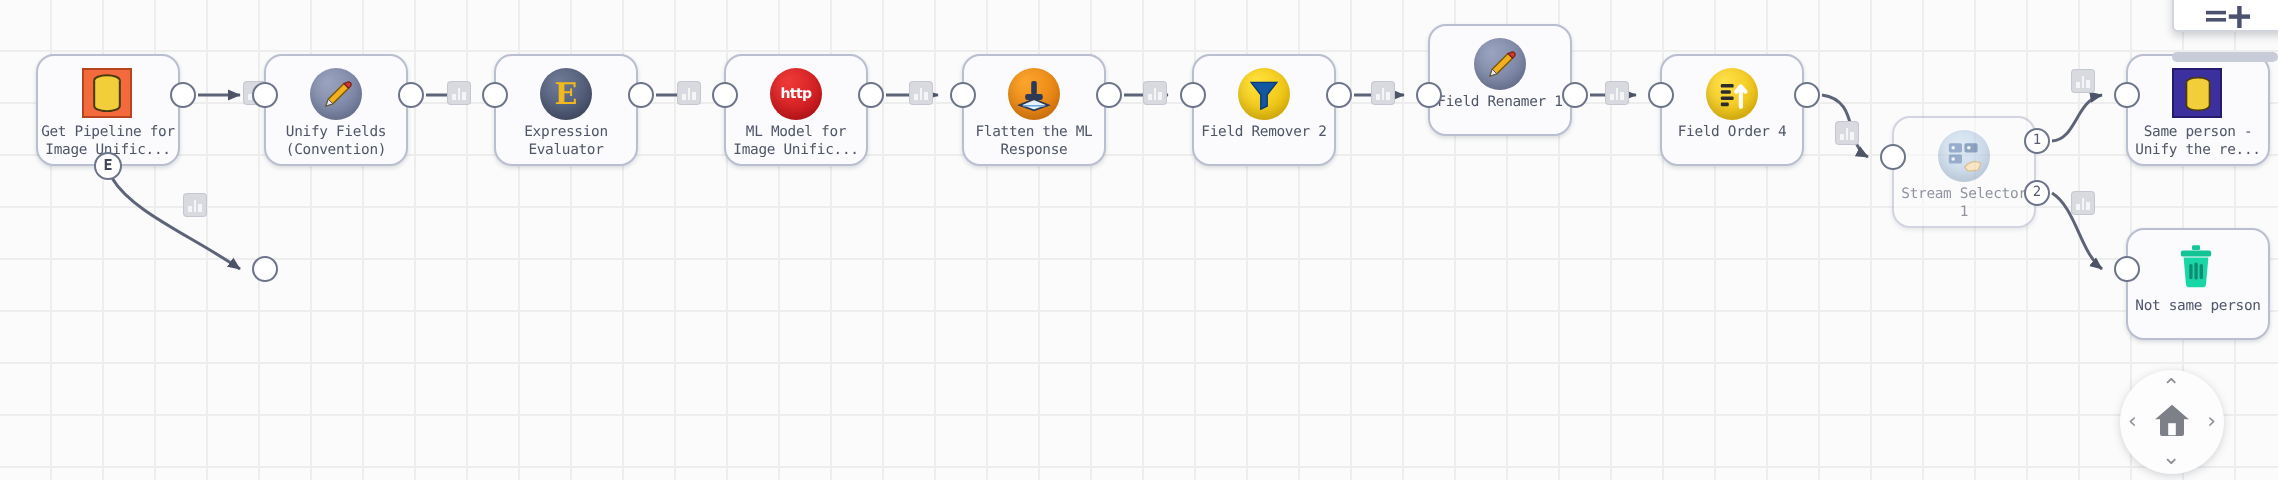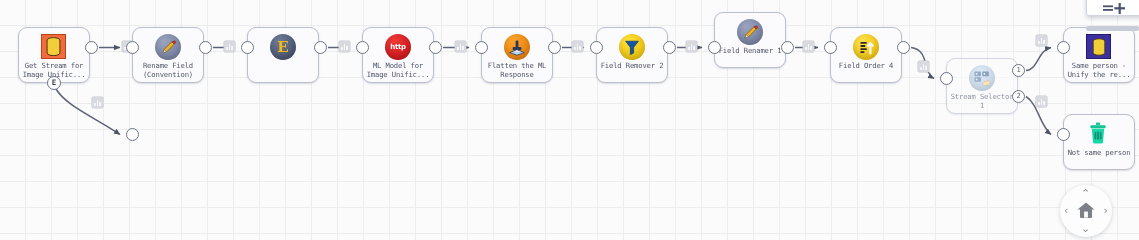--- a/index.html
+++ b/index.html
@@ -283,42 +283,44 @@
     <div class="nd-icon">
       <div class="sq" style="background:#f36a3c;border:1px solid #b8441f">
         <svg width="17" height="19" viewBox="0 0 17 19">
           <ellipse cx="8.5" cy="3.2" rx="6.4" ry="2.6" fill="#f2cf3a" stroke="#4a3a10" stroke-width="1"></ellipse>
           <path d="M2.1,3.2 v4.2 a6.4,2.6 0 0 0 12.8,0 v-4.2" fill="#f2cf3a" stroke="#4a3a10" stroke-width="1"></path>
           <path d="M2.1,7.6 v4.2 a6.4,2.6 0 0 0 12.8,0 v-4.2" fill="#f2cf3a" stroke="#4a3a10" stroke-width="1"></path>
           <path d="M2.1,12 v4 a6.4,2.6 0 0 0 12.8,0 v-4" fill="#f2cf3a" stroke="#4a3a10" stroke-width="1"></path>
         </svg>
       </div>
     </div>
-    <div class="nd-label">Get Stream for
+    <div class="nd-label">Get Pipeline for
 Image Unific...</div>
   </div>
 
   <div class="node" style="left:132px;top:27px">
     <div class="nd-icon">
       <div class="circ" style="background:radial-gradient(circle at 34% 28%,#9aa4bf,#6b7697)">
         <svg width="17" height="17" viewBox="0 0 17 17">
           <path d="M3,14 l1.1-3.4 L12,2.8 l2.3,2.3 L6.4,12.9 z" fill="#f2b01e" stroke="#7c5a06" stroke-width=".7"></path>
           <path d="M12,2.8 l2.3,2.3 l.9-.9 a1.3,1.3 0 0 0 -1.9-1.9 z" fill="#cf3a30" stroke="#7c2018" stroke-width=".6"></path>
           <path d="M3,14 l1.1-3.4 l2.3,2.3 z" fill="#e8e8ee" stroke="#555" stroke-width=".5"></path>
         </svg>
       </div>
     </div>
-    <div class="nd-label">Rename Field
+    <div class="nd-label">Unify Fields
 (Convention)</div>
   </div>
 
   <div class="node" style="left:247px;top:27px">
     <div class="nd-icon">
       <div class="circ" style="background:radial-gradient(circle at 34% 26%,#6f7b96,#3e4862);font-family:'DejaVu Serif',serif;color:#f2b81d;font-size:15px">E</div>
     </div>
+    <div class="nd-label">Expression
+Evaluator</div>
   </div>
 
   <div class="node" style="left:362px;top:27px">
     <div class="nd-icon">
       <div class="circ" style="background:radial-gradient(circle at 36% 26%,#ef3a38,#c00d14);font-size:7px;letter-spacing:-.3px;font-family:'DejaVu Sans',sans-serif">http</div>
     </div>
     <div class="nd-label">ML Model for
 Image Unific...</div>
   </div>
 

